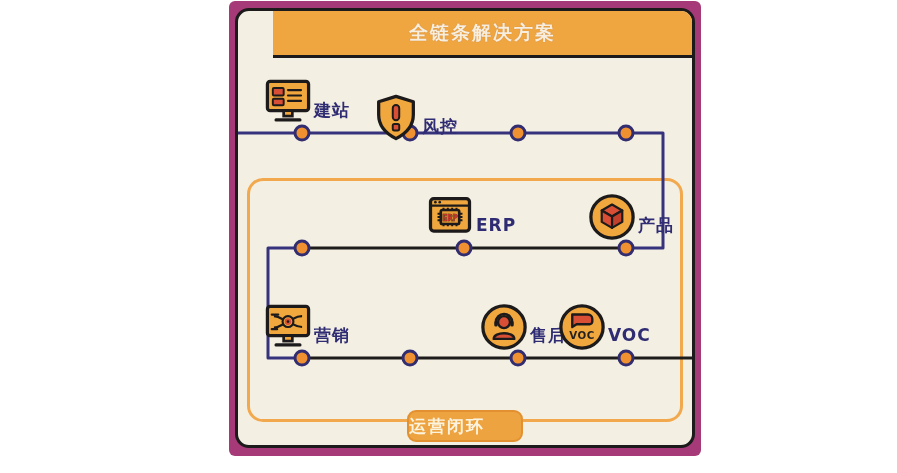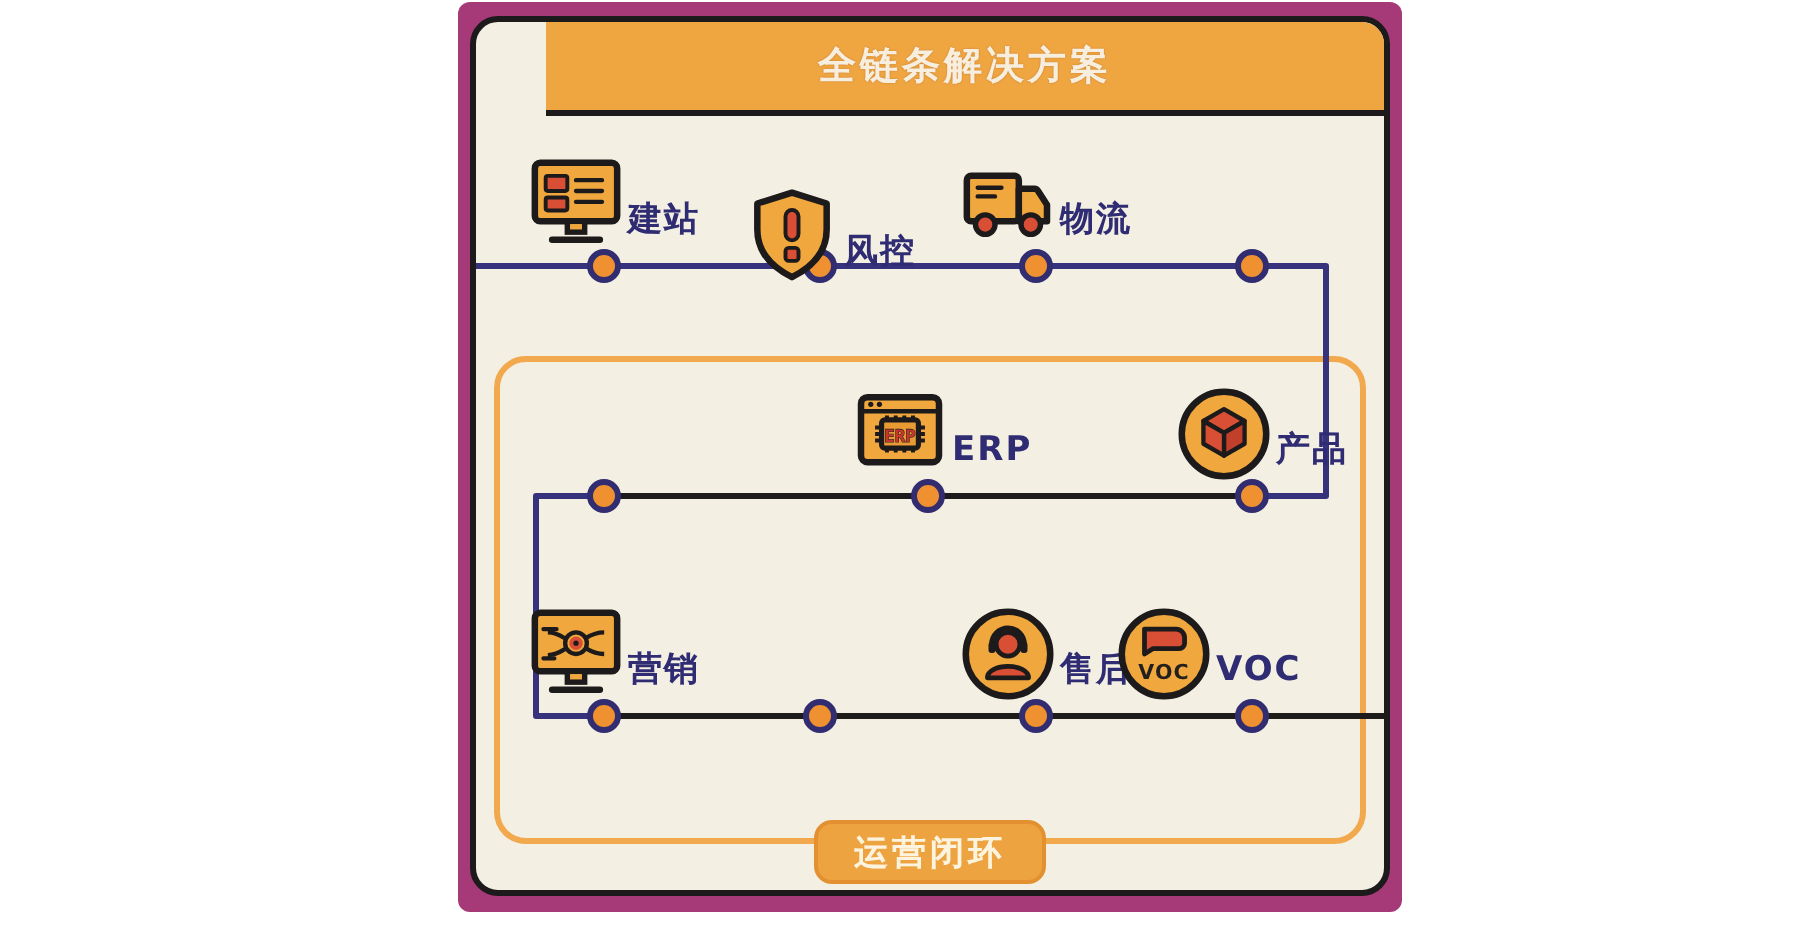--- a/index.html
+++ b/index.html
@@ -22,21 +22,21 @@
   .connectors { position:absolute; left:0; top:0; pointer-events:none; }
 
   .item { position:absolute; width:80px; display:flex; flex-direction:row; align-items:center; }
   .icon { width:52px; height:52px; display:block; }
   .icon svg { width:52px; height:52px; display:block; }
   .label { margin-top:15px; font-size:17px; font-weight:bold; color:#2f2c73; letter-spacing:1px;
            line-height:20px; text-align:center; white-space:nowrap; }
 
   .badge { position:absolute; left:407px; top:410px; width:116px; height:32px;
            background:#eda33f; border:2px solid #e39130; border-radius:9px;
-           display:flex; align-items:center; justify-content:center; }
+           display:flex; align-items:center; }
   .badge span { color:#fdf4e0; font-size:17px; font-weight:bold; letter-spacing:2px; }
 </style>
 </head>
 <body>
 
 <div class="stage">
 
   <div class="magenta-band"></div>
 
   <div class="card">
@@ -85,32 +85,20 @@
     <div class="icon">
       <svg viewBox="0 0 48 48">
         <path d="M24 4 L40 9 V21 C40 32 33 38.5 24 43 C15 38.5 8 32 8 21 V9 Z" fill="#f0a73d" stroke="#1c1a1a" stroke-width="3" stroke-linejoin="round"></path>
         <rect x="21" y="12" width="6" height="14" rx="3" fill="#d94f35" stroke="#1c1a1a" stroke-width="1.8"></rect>
         <rect x="21" y="29.5" width="6" height="6" rx="1.5" fill="#d94f35" stroke="#1c1a1a" stroke-width="1.8"></rect>
       </svg>
     </div>
     <div class="label">风控</div>
   </div>
 
-  <div class="item" style="left:478px;top:76px">
-    <div class="icon">
-      <svg viewBox="0 0 48 48">
-        <rect x="5" y="11" width="24" height="21" rx="2" fill="#f0a73d" stroke="#1c1a1a" stroke-width="3"></rect>
-        <path d="M29 17h7.2a2 2 0 0 1 1.7 1l4.1 6.3V32H29Z" fill="#f0a73d" stroke="#1c1a1a" stroke-width="3" stroke-linejoin="round"></path>
-        <path d="M10 16.5h11M10 20.5h8" stroke="#1c1a1a" stroke-width="2" stroke-linecap="round"></path>
-        <circle cx="13.5" cy="33.5" r="4.5" fill="#d94f35" stroke="#1c1a1a" stroke-width="2.5"></circle>
-        <circle cx="34.5" cy="33.5" r="4.5" fill="#d94f35" stroke="#1c1a1a" stroke-width="2.5"></circle>
-      </svg>
-    </div>
-    <div class="label">物流</div>
-  </div>
 
 
 
   <div class="item" style="left:424px;top:191px">
     <div class="icon">
       <svg viewBox="0 0 48 48">
         <rect x="6" y="7" width="36" height="30" rx="3" fill="#f0a73d" stroke="#1c1a1a" stroke-width="3"></rect>
         <path d="M6 13.5h36" stroke="#1c1a1a" stroke-width="2"></path>
         <circle cx="10.5" cy="10.3" r="1.2" fill="#1c1a1a"></circle>
         <circle cx="14.5" cy="10.3" r="1.2" fill="#1c1a1a"></circle>

